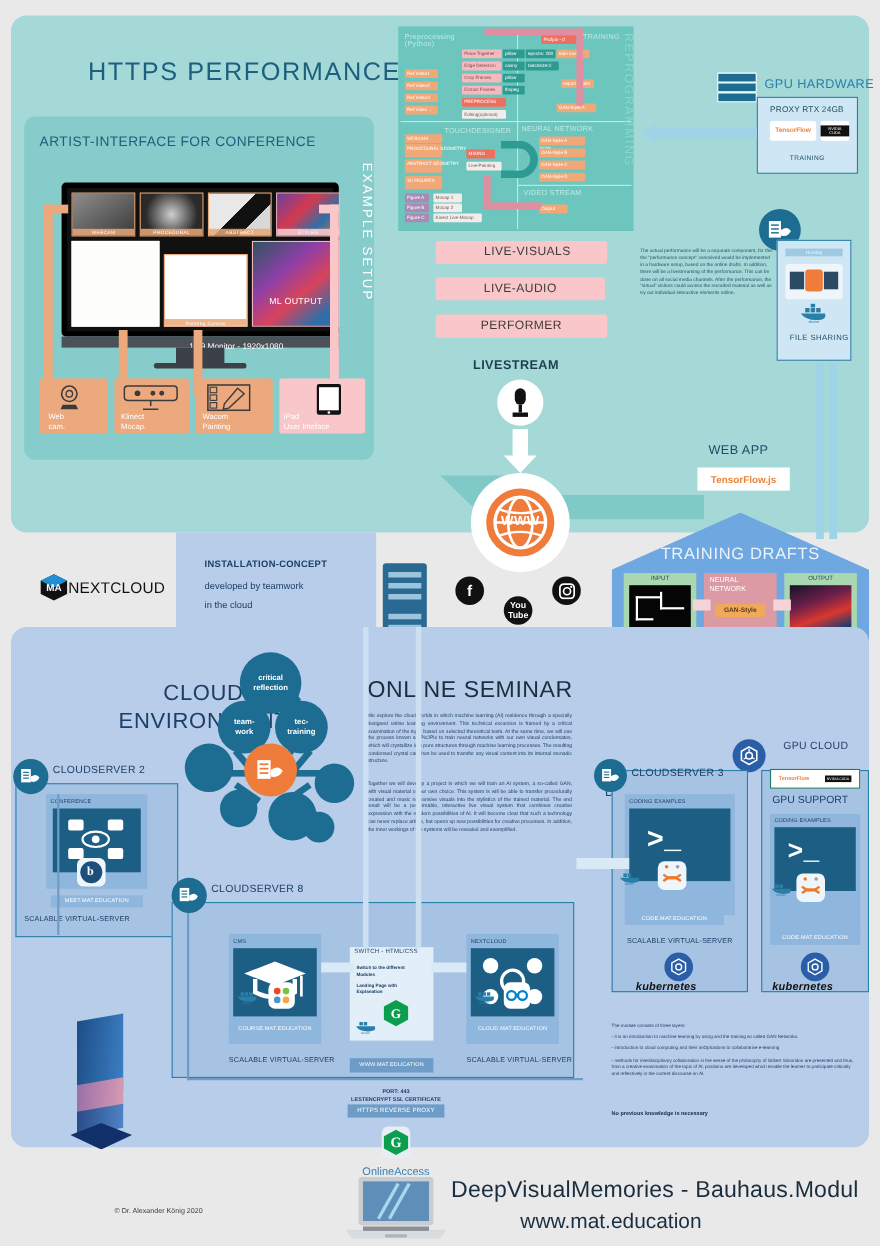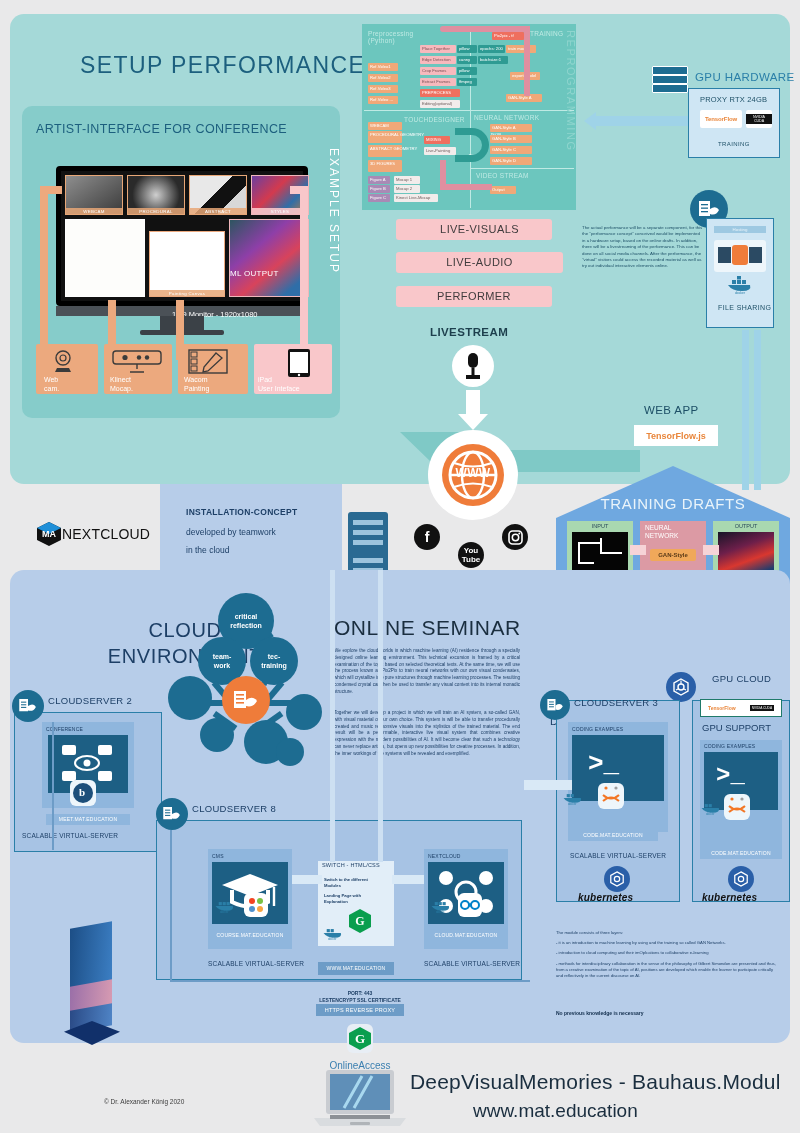--- a/index.html
+++ b/index.html
@@ -178,21 +178,21 @@
   #footer-title { left:410px; top:1070px; font-size:21px; color:#1a2e3f; font-weight:300; letter-spacing:.2px; }
   #footer-url { left:473px; top:1100px; font-size:19px; color:#1a2e3f; font-weight:300; }
   #copyright { left:104px; top:1098px; font-size:6.5px; color:#3d3d3d; }
 
   .thin-line { position:absolute; background:#6d9cc7; }
 </style>
 </head>
 <body>
 
 <div class="abs" id="live-perf-panel"></div>
-<div class="abs" id="live-perf-title">SETUP PERFORMANCE</div>
+<div class="abs" id="live-perf-title">HTTPS PERFORMANCE</div>
 
 <div class="abs" id="artist-panel"></div>
 <div class="abs" id="artist-title">ARTIST-INTERFACE FOR CONFERENCE</div>
 <div class="abs" id="example-setup-label">EXAMPLE SETUP</div>
 
 <div class="abs" id="monitor-frame">
   <div class="thumb" style="left:4px;top:4px;width:58px;height:40px;background:linear-gradient(145deg,#8e8e8e,#3a3a3a);">
     <div class="cap">WEBCAM</div>
   </div>
   <div class="thumb" style="left:66px;top:4px;width:58px;height:40px;background:radial-gradient(circle at 50% 50%,#cfcfcf,#2a2a2a 70%);">
@@ -204,21 +204,21 @@
   <div class="thumb" style="left:190px;top:4px;width:58px;height:40px;border-color:#f1b7bb;background:
         linear-gradient(135deg,#6b3fa0,#d33a4e 40%,#2f6ea8 70%,#c77b3a);">
     <div class="cap" style="background:rgba(249,199,202,.9);color:#fff;">STYLES</div>
   </div>
   <div class="thumb" style="left:4px;top:48px;width:80px;height:78px;background:#fdfdfb;border-color:#fff;"></div>
   <div class="thumb" style="left:88px;top:60px;width:76px;height:66px;background:#fff;border-color:#eca97e;">
     <div class="cap">Painting Canvas</div>
   </div>
   <div class="thumb" style="left:168px;top:48px;width:80px;height:78px;border-color:#f1b7bb;
        background:linear-gradient(140deg,#2d5560,#8e3fa8 35%,#d8435b 60%,#2f6ea8 85%);">
-    <div style="position:absolute;left:0;right:0;bottom:18px;font-size:8px;color:#fff;letter-spacing:.3px;">ML OUTPUT</div>
+    <div style="position:absolute;left:0;right:0;bottom:18px;text-align:center;font-size:8px;color:#fff;letter-spacing:.3px;">ML OUTPUT</div>
   </div>
 </div>
 <div class="abs" id="monitor-bar"></div>
 <div class="abs" id="monitor-caption">16:9 Monitor - 1920x1080</div>
 <div class="abs" id="monitor-stand"></div>
 <div class="abs" id="monitor-base"></div>
 
 <div class="abs connector" style="left:40px;top:186px;width:8px;height:175px;"></div>
 <div class="abs connector" style="left:40px;top:186px;width:22px;height:8px;"></div>
 <div class="abs connector" style="left:108px;top:300px;width:8px;height:60px;"></div>
@@ -323,21 +323,21 @@
 <div class="abs tag or" style="left:490px;top:146px;width:42px;">GAN-Style C</div>
 <div class="abs tag or" style="left:490px;top:157px;width:42px;">GAN-Style D</div>
 <div class="abs tag or" style="left:490px;top:186px;width:26px;">Output</div>
 
 <div class="abs pinkarrow" style="left:440px;top:26px;width:90px;height:6px;border-radius:3px;"></div>
 <div class="abs pinkarrow" style="left:524px;top:26px;width:6px;height:70px;"></div>
 <div class="abs pinkarrow" style="left:440px;top:160px;width:6px;height:30px;"></div>
 <div class="abs pinkarrow" style="left:440px;top:184px;width:52px;height:6px;"></div>
 
 <div class="abs lsblock" style="left:396px;top:219px;width:156px;height:21px;padding-left:11px;">LIVE-VISUALS</div>
-<div class="abs lsblock" style="left:396px;top:252px;width:167px;height:21px;">LIVE-AUDIO</div>
+<div class="abs lsblock" style="left:396px;top:252px;width:154px;height:21px;">LIVE-AUDIO</div>
 <div class="abs lsblock" style="left:396px;top:286px;width:156px;height:21px;">PERFORMER</div>
 <div class="abs" id="livestream-label">LIVESTREAM</div>
 
 <div class="abs" style="left:452px;top:345px;width:42px;height:42px;background:#fff;border-radius:50%;"></div>
 <svg class="abs" style="left:462px;top:352px;" width="22" height="28" viewBox="0 0 22 28">
   <rect x="6" y="1" width="10" height="15" rx="5" fill="#111"></rect>
   <rect x="9.5" y="16" width="3" height="7" fill="#111"></rect>
   <rect x="4" y="23" width="14" height="4" fill="#111"></rect>
 </svg>
 <div class="abs" style="left:466px;top:390px;width:14px;height:26px;background:#fff;"></div>

